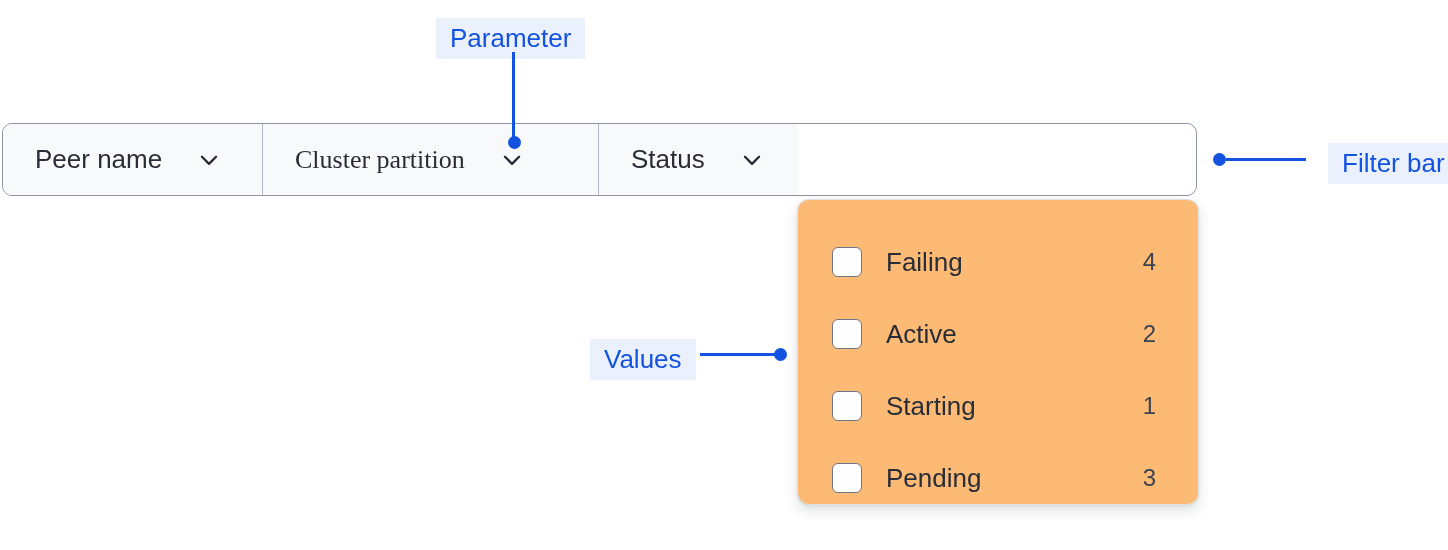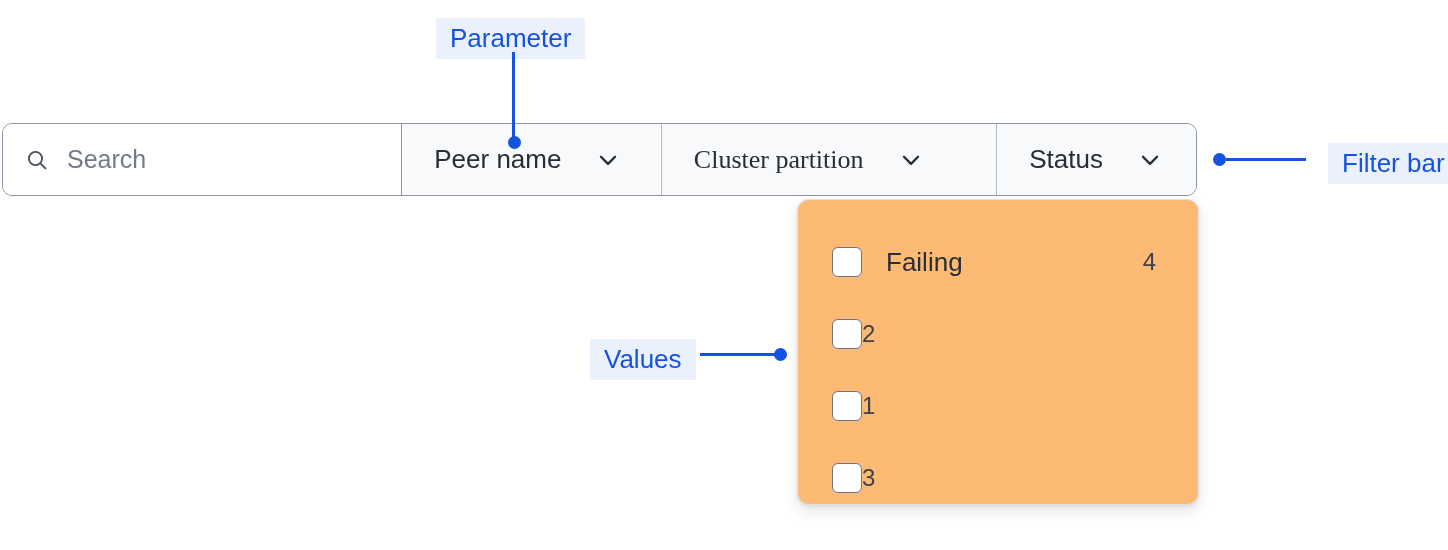--- a/index.html
+++ b/index.html
@@ -174,27 +174,20 @@
   #dot-values  { left: 774px; top: 348px; }
 
   #line-filterbar { left: 1226px; top: 158px; width: 80px; }
   #dot-filterbar  { left: 1213px; top: 153px; }
 </style>
 </head>
 <body>
 
 <div id="filter-bar">
 
-  <div class="search-cell">
-    <svg class="search-icon" viewBox="0 0 24 24" fill="none">
-      <circle cx="10.5" cy="10.5" r="6.6" stroke="#4a505e" stroke-width="1.9"></circle>
-      <line x1="15.4" y1="15.4" x2="20.4" y2="20.4" stroke="#4a505e" stroke-width="1.9" stroke-linecap="round"></line>
-    </svg>
-    <input class="search-input" type="text" placeholder="Search" value="" style="">
-  </div>
 
   <div class="filter-cell" id="cell-peer">
     <span class="label">Peer name</span>
     <svg class="chev" viewBox="0 0 24 24" fill="none">
       <path d="M5.5 9 L12 15.5 L18.5 9" stroke="#282d37" stroke-width="2.2" stroke-linecap="round" stroke-linejoin="round"></path>
     </svg>
   </div>
 
   <div class="filter-cell" id="cell-part">
     <span class="label">Cluster partition</span>
@@ -215,30 +208,33 @@
 <div id="dropdown-panel">
 
   <div class="option-row">
     <span class="cbox"></span>
     <span class="option-label">Failing</span>
     <span class="option-count">4</span>
   </div>
 
   <div class="option-row">
     <span class="cbox"></span>
+    <span class="option-label">Active</span>
     <span class="option-count">2</span>
   </div>
 
   <div class="option-row">
     <span class="cbox"></span>
+    <span class="option-label">Starting</span>
     <span class="option-count">1</span>
   </div>
 
   <div class="option-row">
     <span class="cbox"></span>
+    <span class="option-label">Pending</span>
     <span class="option-count">3</span>
   </div>
 
 </div>
 
 <div class="anno-badge" id="anno-parameter">Parameter</div>
 <div class="anno-line-v" id="line-parameter"></div>
 <div class="anno-dot" id="dot-parameter"></div>
 
 <div class="anno-badge" id="anno-values">Values</div>

